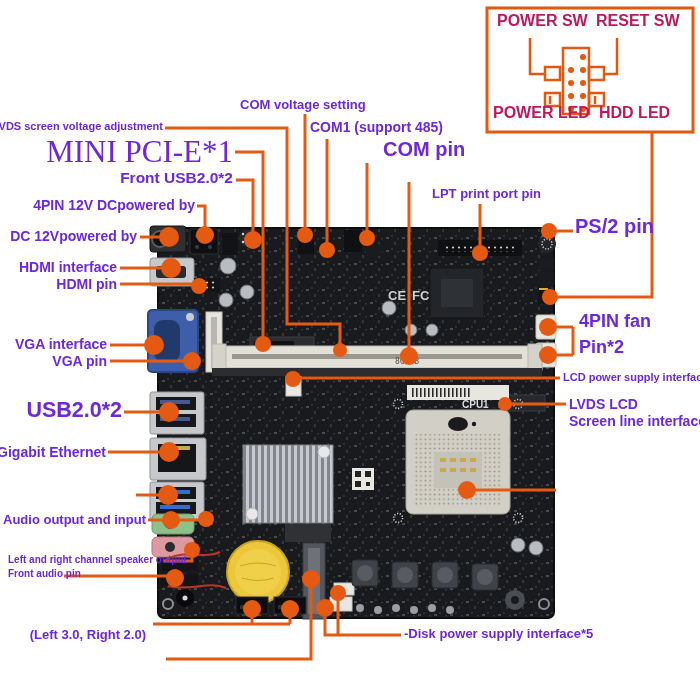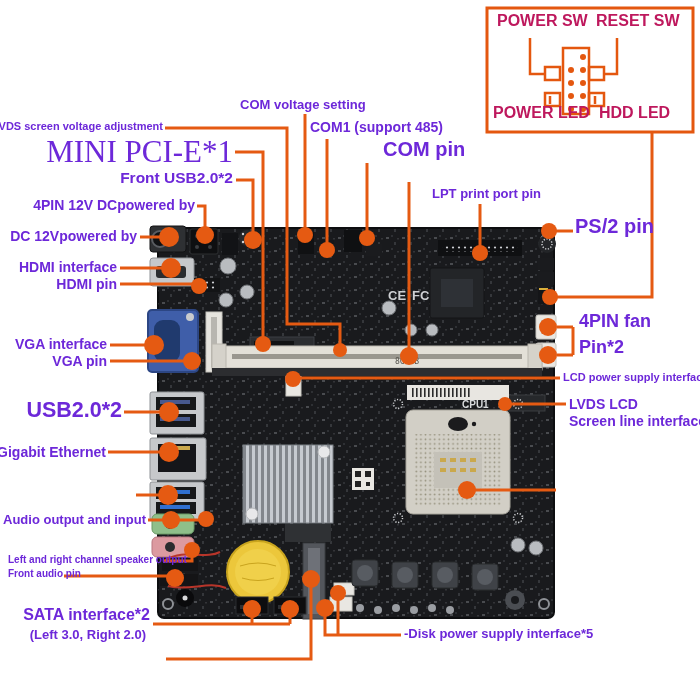--- a/index.html
+++ b/index.html
@@ -391,21 +391,20 @@
 <div class="lbl s14" style="top:229px;right:563px;">DC 12Vpowered by</div>
 <div class="lbl s14" style="top:260px;right:583px;">HDMI interface</div>
 <div class="lbl s14" style="top:277px;right:583px;">HDMI pin</div>
 <div class="lbl s14" style="top:337px;right:593px;">VGA interface</div>
 <div class="lbl s14" style="top:354px;right:593px;">VGA pin</div>
 <div class="lbl s21" style="top:399px;right:578px;">USB2.0*2</div>
 <div class="lbl s14" style="top:445px;right:594px;">Gigabit Ethernet</div>
 <div class="lbl" style="top:513px;right:554px;">Audio output and input</div>
 <div class="lbl s10" style="top:555px;left:8px;">Left and right channel speaker output</div>
 <div class="lbl s10" style="top:569px;left:8px;">Front audio pin</div>
-<div class="lbl s16" style="top:607px;right:550px;">SATA interface*2</div>
 <div class="lbl" style="top:628px;right:554px;">(Left 3.0, Right 2.0)</div>
 
 <div class="lbl" style="top:98px;left:240px;">COM voltage setting</div>
 <div class="lbl s14" style="top:120px;left:310px;">COM1 (support 485)</div>
 <div class="lbl s20" style="top:139px;left:383px;">COM pin</div>
 <div class="lbl" style="top:187px;left:432px;">LPT print port pin</div>
 
 <div class="lbl s20" style="top:216px;left:575px;">PS/2 pin</div>
 <div class="lbl s18" style="top:312px;left:579px;">4PIN fan</div>
 <div class="lbl s18" style="top:338px;left:579px;">Pin*2</div>

